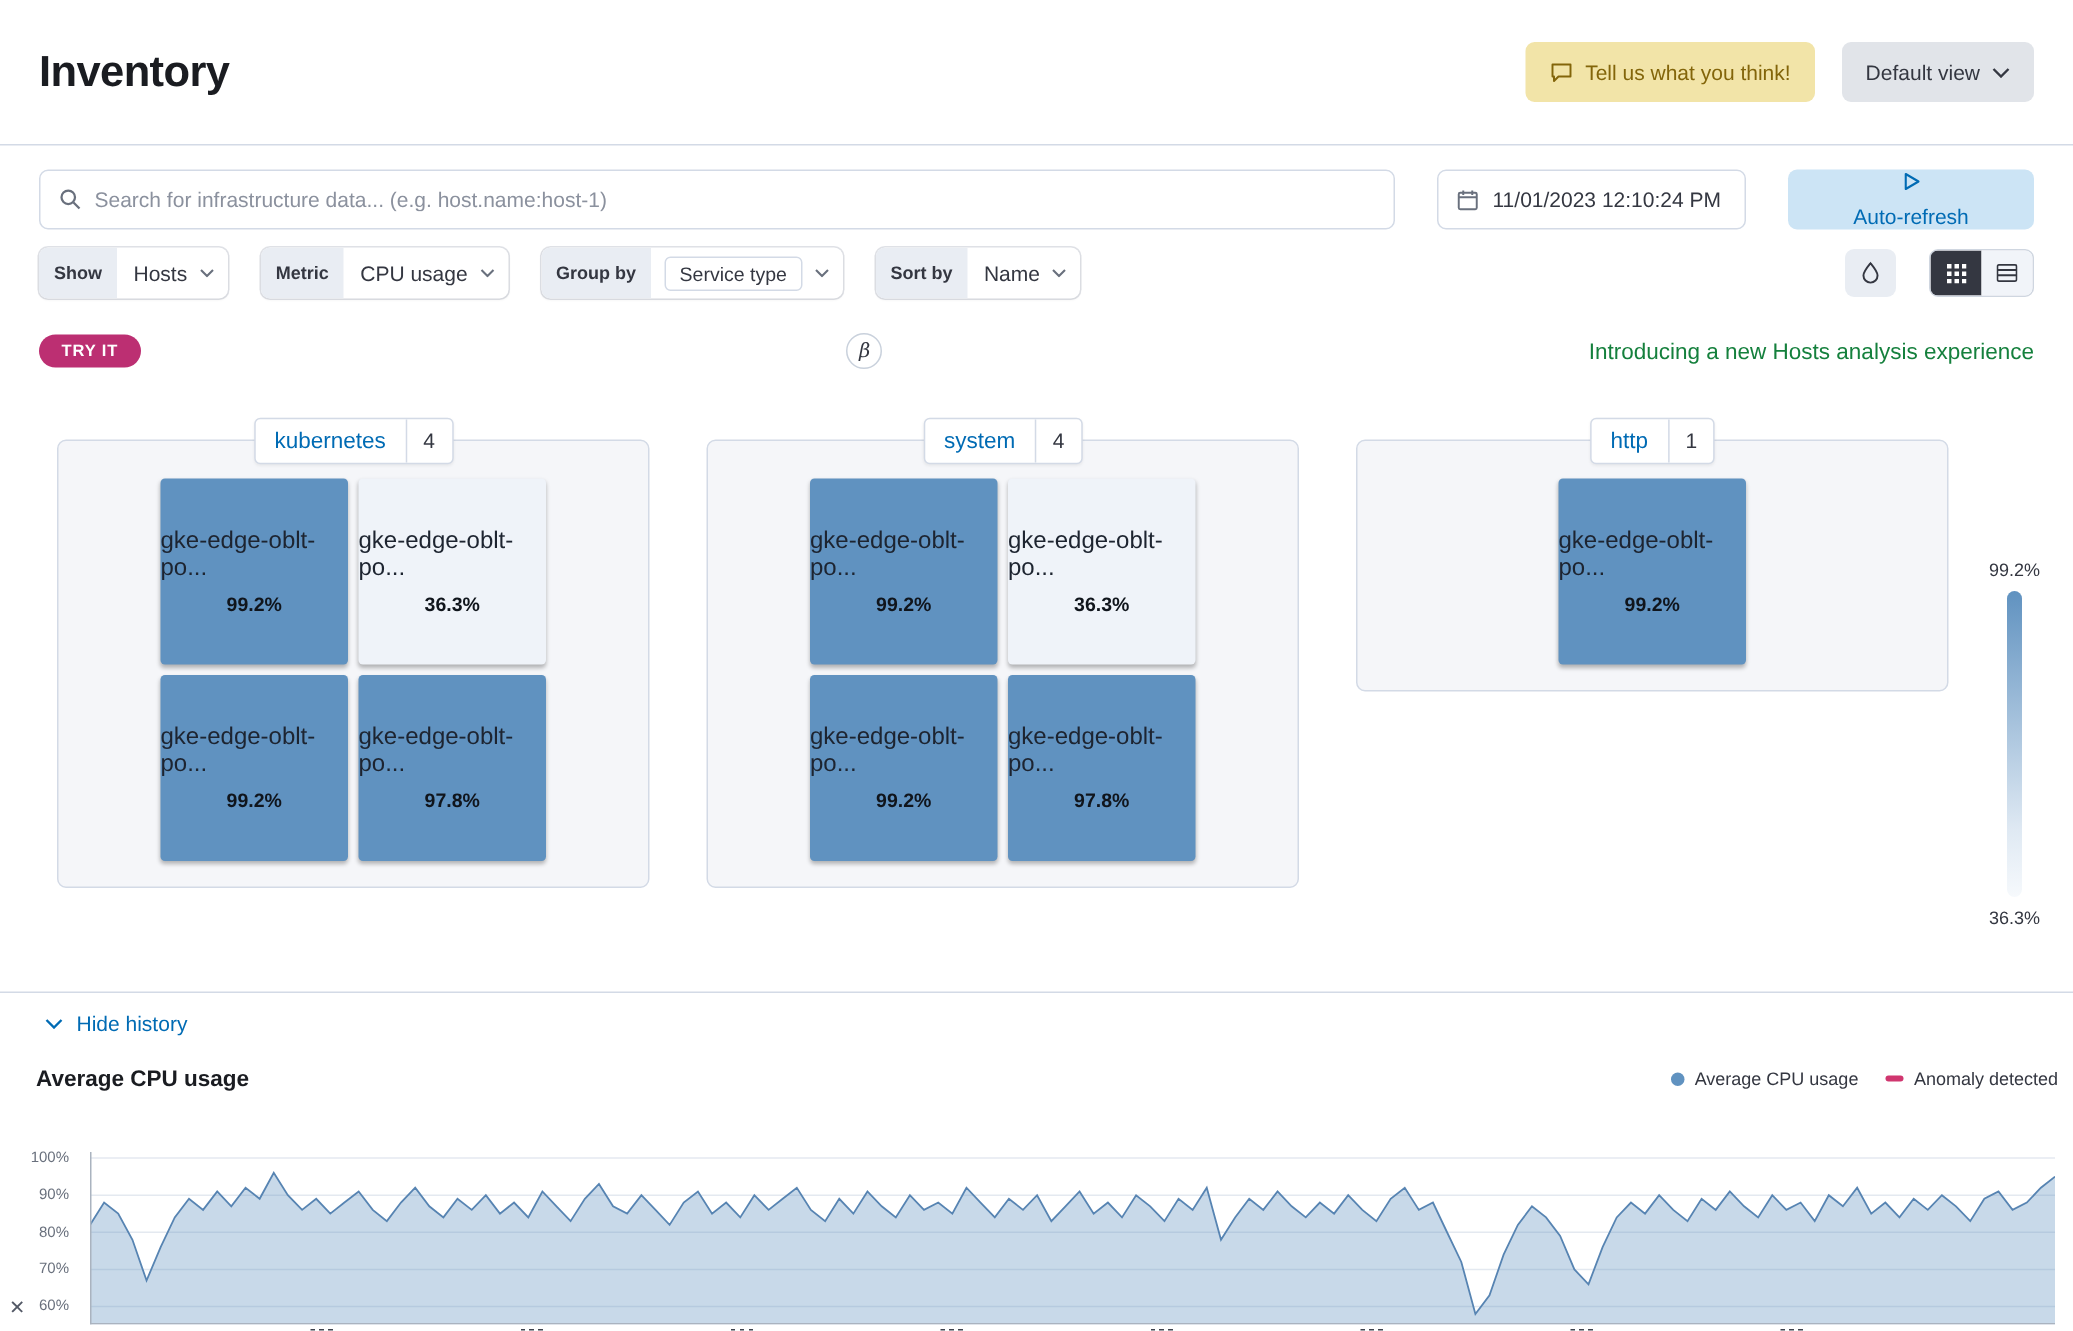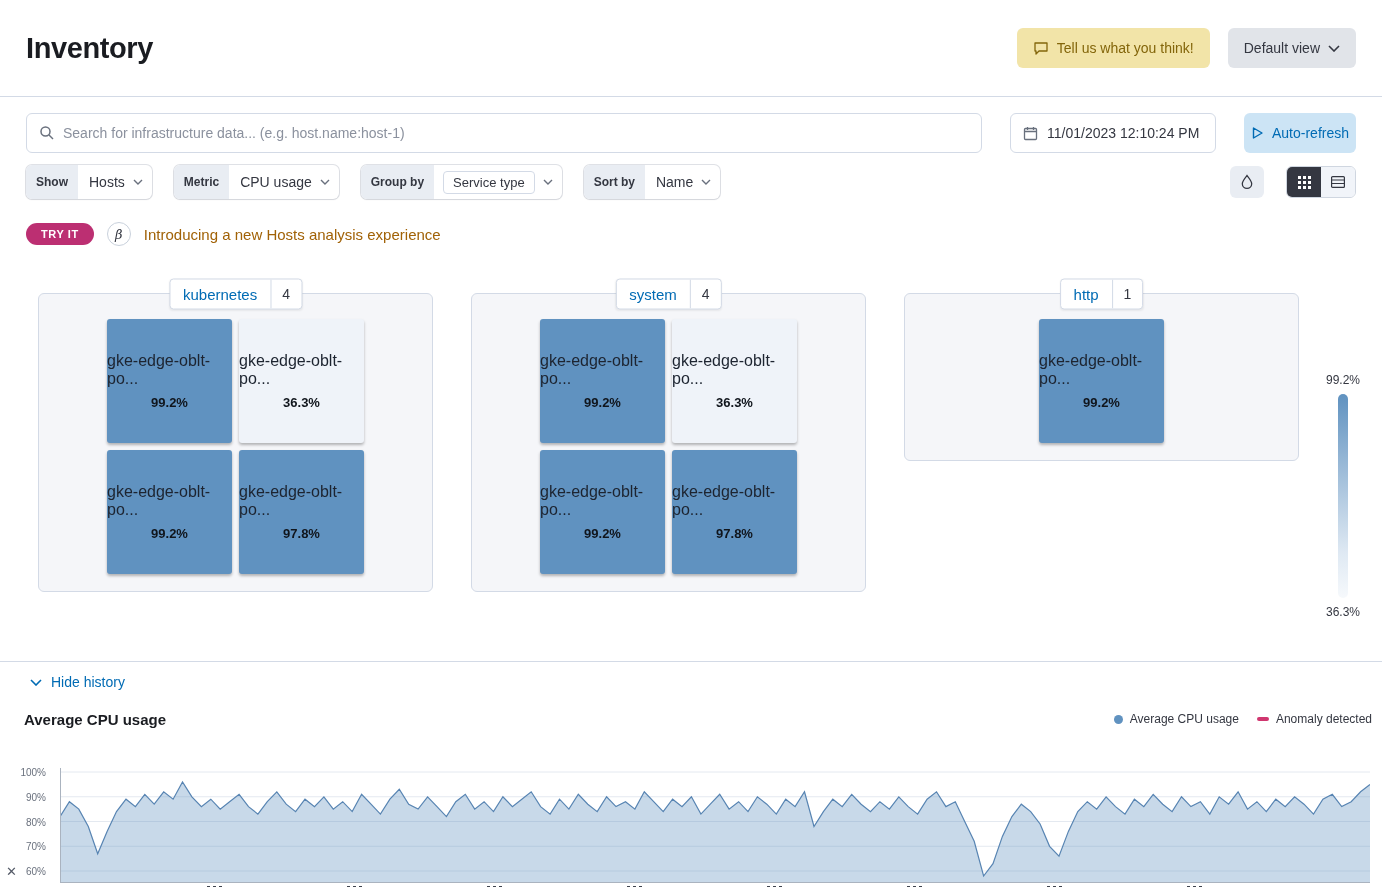--- a/index.html
+++ b/index.html
@@ -20,22 +20,22 @@
 
   
   .toolbar { display:flex; gap:28px; margin:16px 26px 0; height:40px; }
   .search-box { flex:1; display:flex; align-items:center; gap:8px; background:#fff;
     border:1px solid #d3dae6; border-radius:6px; padding:0 12px; }
   .search-box input { flex:1; border:none; outline:none; font-size:14px; color:#343741;
     font-family:inherit; background:transparent; }
   .search-box input::placeholder { color:#8b919e; }
   .datepicker { width:206px; display:flex; align-items:center; gap:9px; background:#fff;
     border:1px solid #d3dae6; border-radius:6px; padding:0 12px; font-size:14px; color:#343741; }
-  .btn-autorefresh { width:112px; justify-content:center; background:#cce4f5; color:#006bb4;
-    font-weight:500; border-radius:6px; display:flex; align-items:center; gap:8px; font-size:14px; }
+  .btn-autorefresh { width:164px; justify-content:center; background:#cce4f5; color:#006bb4;
+    font-weight:500; border-radius:6px; display:flex; align-items:center; gap:8px; font-size:14px;flex-direction:column; }
 
   
   .filter-row { display:flex; align-items:center; gap:22px; margin:12px 26px 0; height:34px; }
   .fctl { display:inline-flex; align-items:center; height:34px; background:#fff;
     border-radius:6px; box-shadow:0 0 0 1px rgba(109,120,140,0.22), 0 1px 2px rgba(0,0,0,0.06);
     overflow:hidden; }
   .flabel { background:#e9edf3; height:100%; display:flex; align-items:center;
     padding:0 10px; font-size:12px; font-weight:700; color:#343741; }
   .fvalue { padding:0 6px 0 11px; font-size:14px; color:#343741; }
   .fvalue-boxed { margin:0 6px 0 9px; padding:3px 9px; font-size:13px;
@@ -43,27 +43,27 @@
   .fchev { padding:0 9px 0 2px; color:#69707d; display:flex; align-items:center; }
   .filter-right { margin-left:auto; display:flex; align-items:center; gap:22px; }
   .icon-btn { width:34px; height:32px; border-radius:6px; background:#e9edf3;
     display:flex; align-items:center; justify-content:center; color:#343741; }
   .toggle-group { display:flex; border:1px solid #cfd6e0; border-radius:6px; overflow:hidden; }
   .tg { width:34px; height:30px; display:flex; align-items:center; justify-content:center;
     background:#f1f4f9; color:#343741; }
   .tg.selected { background:#343741; color:#fff; }
 
   
-  .beta-row { display:flex; align-items:center; gap:13px; margin:22px 26px 0; height:26px; }
+  .beta-row { display:flex; align-items:center; gap:13px; margin:22px 26px 0; height:26px;justify-content:space-between; }
   .try-badge { color:#fff; font-size:11px; font-weight:700; letter-spacing:0.6px;
     padding:5px 15px; border-radius:13px; }
   .beta-circle { width:24px; height:24px; border:1px solid #c9d1dc; border-radius:50%;
     display:flex; align-items:center; justify-content:center; font-size:13px;
     font-family:"DejaVu Serif", serif; font-style:italic; color:#343741; background:#fff; }
-  .beta-link { color:#a16207; font-size:15px; font-weight:500; text-decoration:none; }
+  .beta-link { color:#15803d; font-size:15px; font-weight:500; text-decoration:none; }
 
   
   .waffle-section { position:relative; margin-top:46px; min-height:316px; }
   .waffle-groups { display:flex; gap:38px; padding-left:38px; align-items:flex-start; }
   .waffle-group { width:395px; background:#f5f6f9; border:1px solid #d3dae6;
     border-radius:6px; position:relative; }
   .group-label { position:absolute; top:0; left:50%; transform:translate(-50%,-50%);
     display:flex; background:#fff; border:1px solid #d3dae6; border-radius:4px;
     overflow:hidden; box-shadow:0 1px 2px rgba(0,0,0,0.06); cursor:pointer; }
   .group-name { padding:6px 13px; color:#006bb4; font-size:15px; font-weight:500; }

